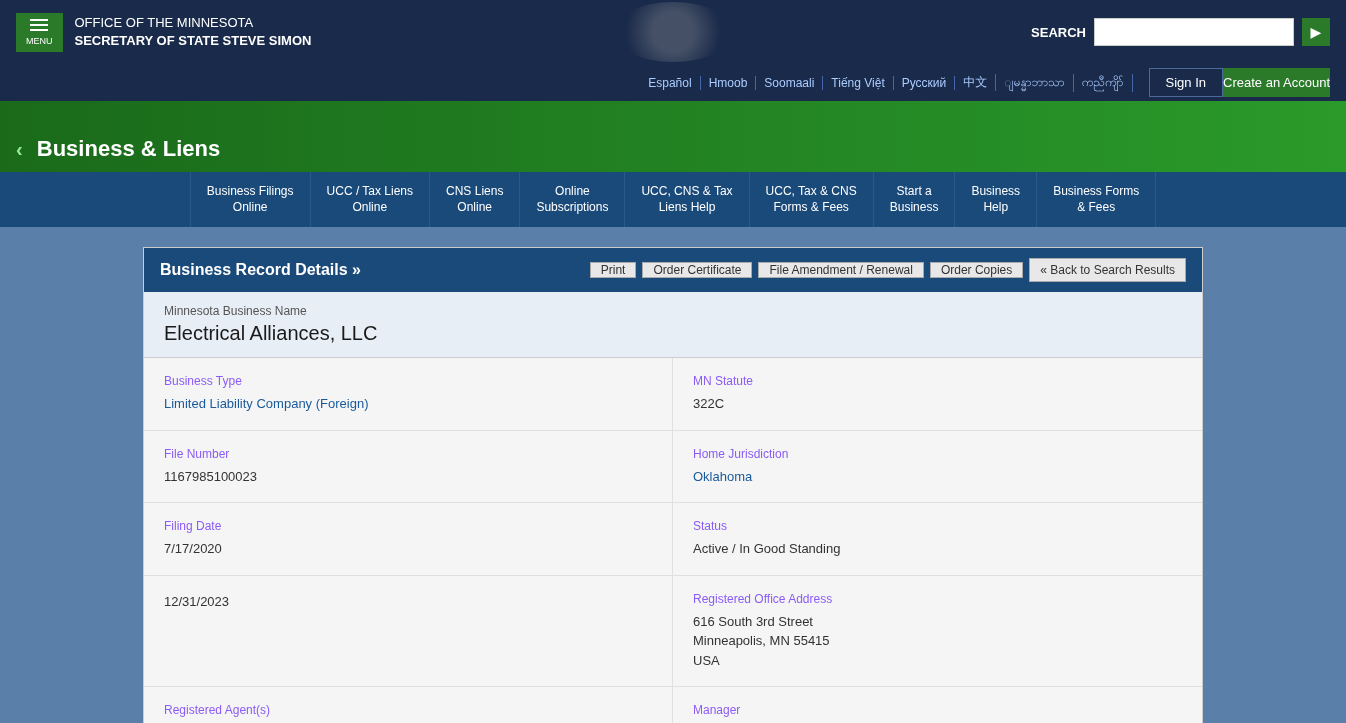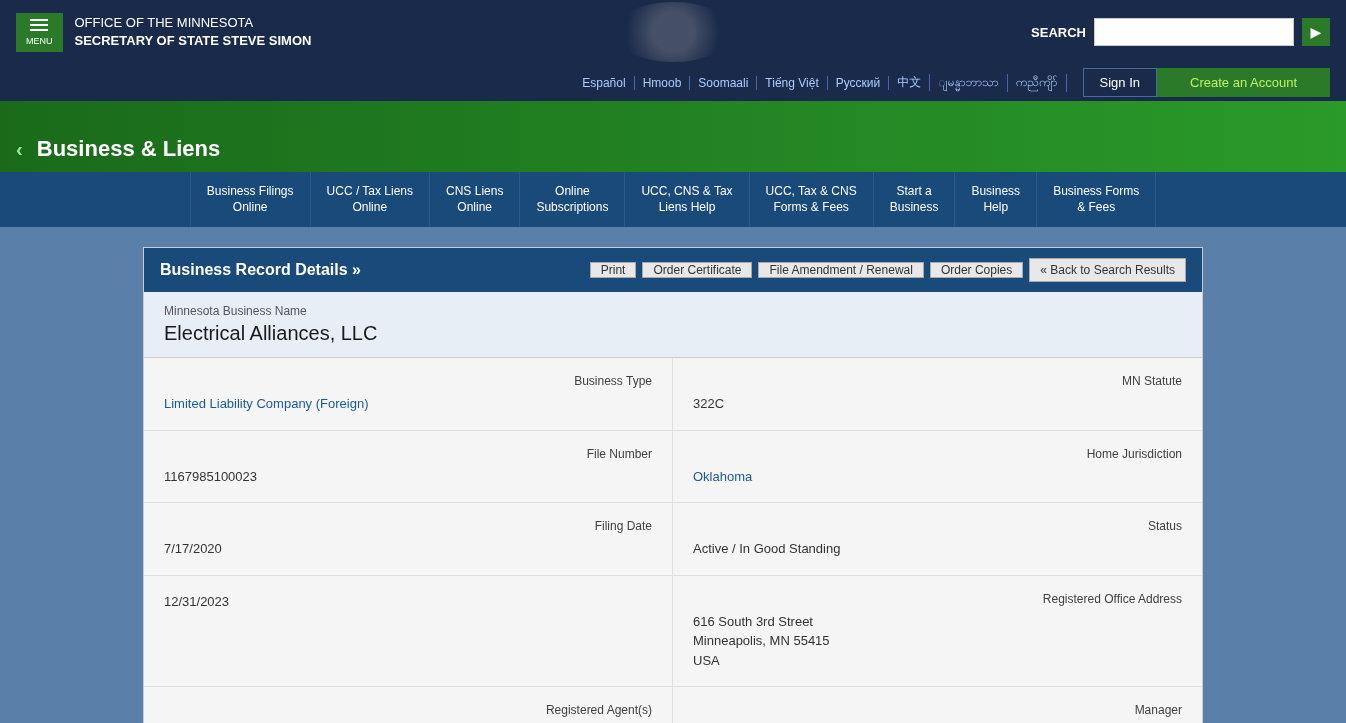--- a/index.html
+++ b/index.html
@@ -67,23 +67,23 @@
     .sign-in-btn {
       background: #1a2a4a;
       color: white;
       border: 1px solid #4a6a9a;
       padding: 6px 16px;
       cursor: pointer;
       font-size: 13px;
     }
     .create-account-btn {
       background: #2a7a2a;
-      color: #bef264;
+      color: #ffffff;
       border: none;
-      padding: 6px 33px;
+      padding: 6px 0;
       cursor: pointer;
       font-size: 13px;
     }
 
     
     .biz-liens-bar {
       background: linear-gradient(to right, #1a6a1a, #2a9a2a);
       padding: 10px 16px;
       display: flex;
       align-items: center;
@@ -167,21 +167,21 @@
     
     .details-grid {
       display: grid;
       grid-template-columns: 1fr 1fr;
       background: #f5f5f5;
     }
     .detail-cell {
       padding: 16px 20px;
       border-bottom: 1px solid #e0e0e0;
     }
-    .detail-label { color: #404040; font-size: 12px; margin-bottom: 6px; font-weight: normal; text-align: right; }
+    .detail-label { color: #8b5cf6; font-size: 12px; margin-bottom: 6px; font-weight: normal; }
     .detail-value { color: #1a5a9a; font-size: 13px; line-height: 1.5; }
     .detail-value.black { color: #333; }
     .detail-cell:nth-child(odd) { border-right: 1px solid #e0e0e0; }
   </style>
 </head>
 <body>
 
 <div class="header">
   <div class="header-left">
     <button class="menu-btn">

